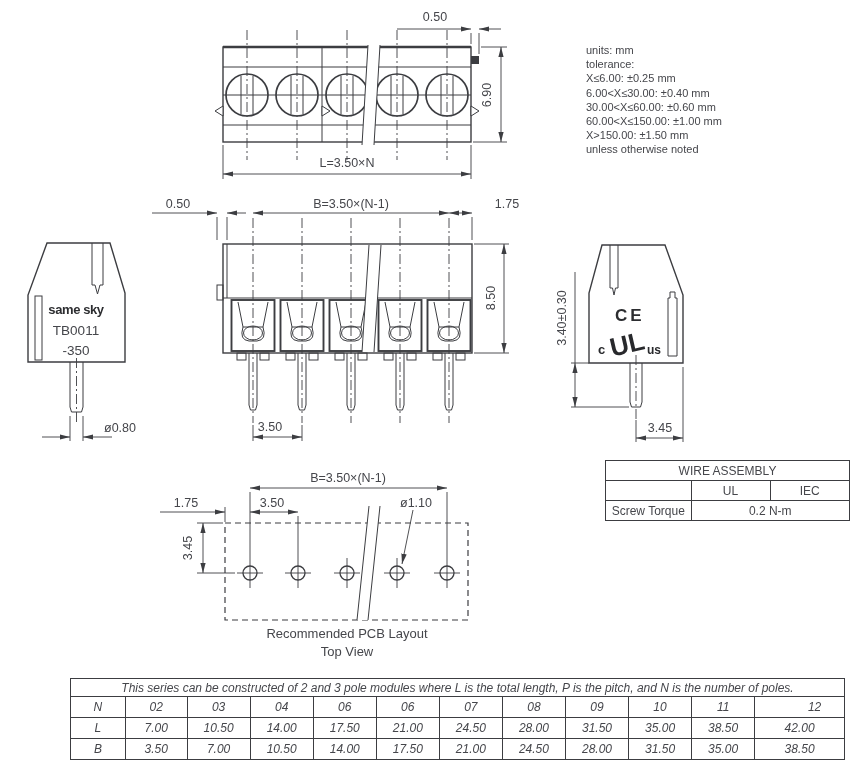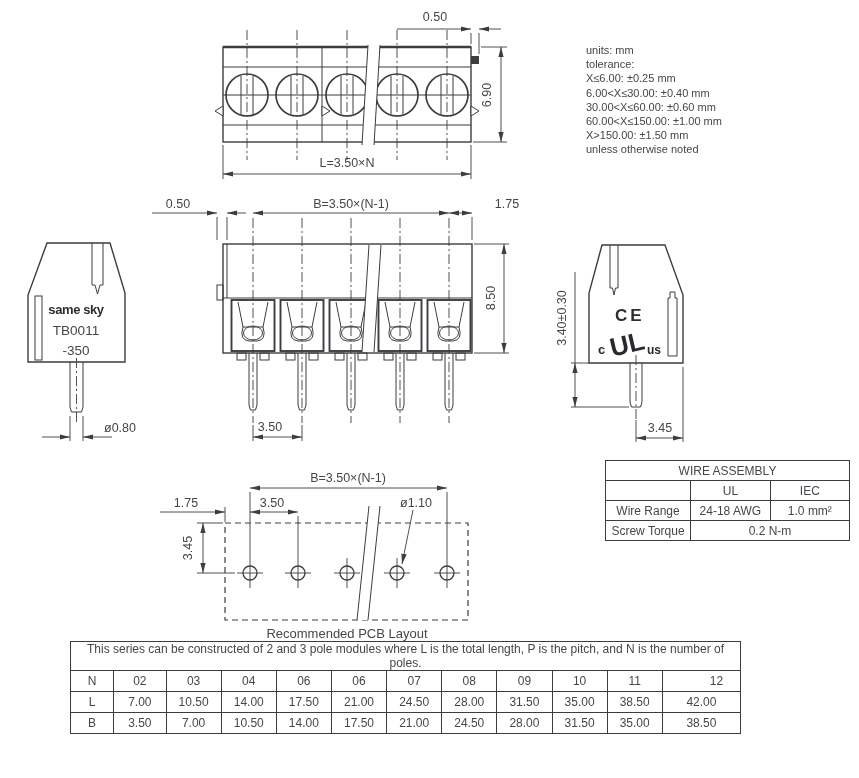--- a/index.html
+++ b/index.html
@@ -274,32 +274,27 @@
   <tbody>
       <tr>
     <td colspan="3">WIRE ASSEMBLY</td>
   </tr>
   <tr>
     <td style="width:85px;"></td>
     <td style="width:80px;">UL</td>
     <td style="width:80px;">IEC</td>
   </tr>
   <tr>
-    <td>Wire Range</td>
-    <td>24-18 AWG</td>
-    <td>1.0 mm²</td>
-  </tr>
-  <tr>
     <td>Screw Torque</td>
     <td colspan="2">0.2 N-m</td>
   </tr>
 </tbody>
   </table>
 
-<table id="poles-table" class="abs sheet" style="left:70px;top:641px;width:671px;">
+<table id="poles-table" class="abs sheet" style="left:70px;top:678px;width:775px;font-style:italic;">
   <tbody>
       <tr class="caption-row">
     <td colspan="12">This series can be constructed of 2 and 3 pole modules where L is the total length, P is the pitch, and N is the number of poles.</td>
   </tr>
   <tr>
     <td style="width:60px;">N</td>
     <td style="width:65px;">02</td>
     <td style="width:65px;">03</td>
     <td style="width:65px;">04</td>
     <td style="width:65px;">06</td>

